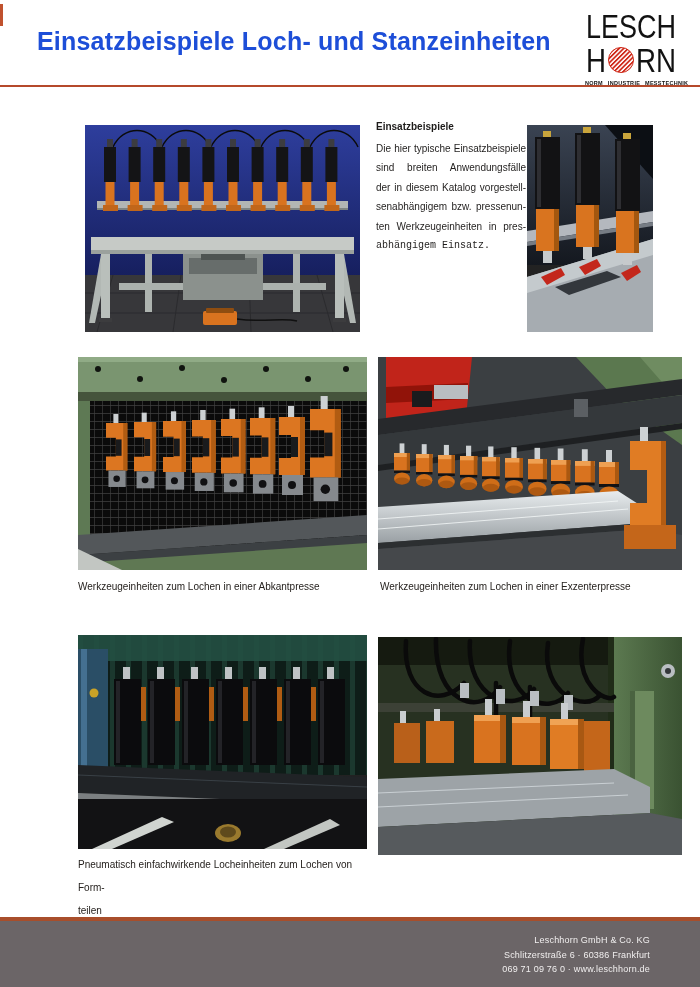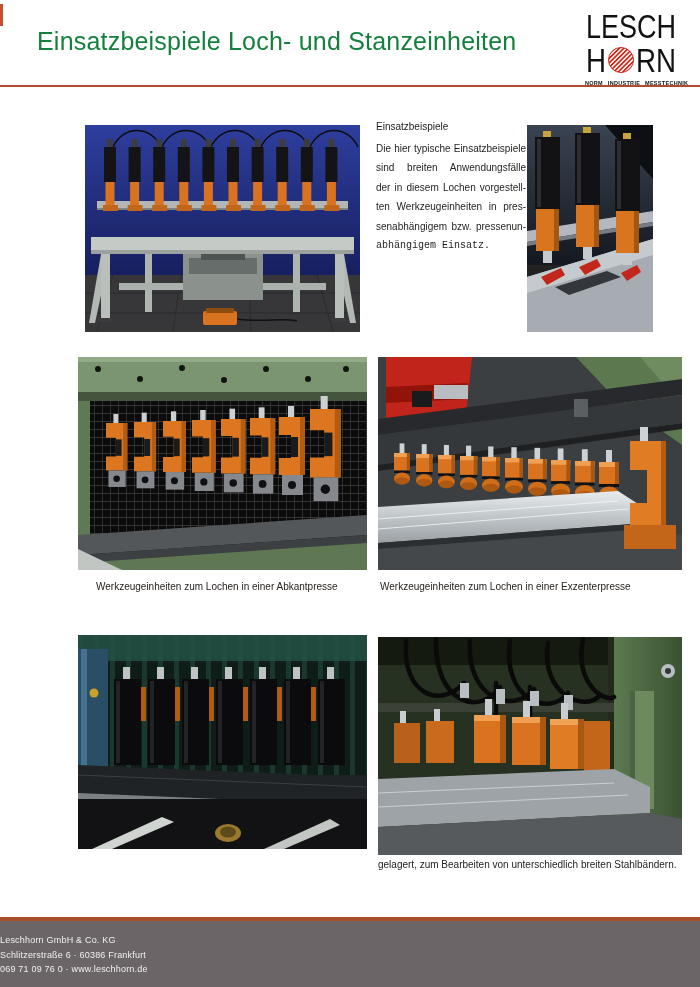--- a/index.html
+++ b/index.html
@@ -5,55 +5,55 @@
   html,body{margin:0;padding:0;background:#e8e8e8;}
   #page{
     position:relative;width:700px;height:987px;margin:0 auto;
     background:#ffffff;overflow:hidden;
     font-family:"Liberation Sans",sans-serif;color:#1d1b1a;
   }
   
   #edge-tick{position:absolute;left:0;top:4px;width:3px;height:22px;background:#c0512e;}
   #page-title{
     position:absolute;left:37px;top:27px;width:530px;
-    font-size:25px;font-weight:400;letter-spacing:.2px;color:#15803d;white-space:nowrap;
+    font-size:25px;font-weight:700;letter-spacing:.2px;color:#1d4ed8;white-space:nowrap;
   }
   #title-rule{position:absolute;left:0;top:85px;width:700px;height:2px;background:#b5492b;}
   
   #logo{position:absolute;left:585px;top:9px;width:94px;}
   #logo svg{display:block;}
   #logo-tagline{
     width:94px;margin-top:1px;font-size:5.5px;font-weight:bold;color:#111;
     letter-spacing:.3px;word-spacing:3px;white-space:nowrap;text-align:left;
   }
   
   #intro{position:absolute;left:376px;top:121px;width:150px;}
-  #intro .head{font-size:10px;font-weight:normal;margin-bottom:7px;}
+  #intro .head{font-size:10px;font-weight:bold;margin-bottom:7px;}
   #intro .ln{font-size:10px;line-height:19.4px;text-align:justify;text-align-last:justify;color:#201e1d;}
   #intro .ln.last{text-align-last:left;font-family:Liberation Mono, monospace;}
   
   .photo{position:absolute;overflow:hidden;background:#222;}
   .photo svg{display:block;}
   #photo-1{left:85px;top:125px;width:275px;height:207px;}
   #photo-2{left:527px;top:125px;width:126px;height:207px;}
   #photo-3{left:78px;top:357px;width:289px;height:213px;}
   #photo-4{left:378px;top:357px;width:304px;height:213px;}
   #photo-5{left:78px;top:635px;width:289px;height:214px;}
   #photo-6{left:378px;top:637px;width:304px;height:218px;}
   
   .caption{position:absolute;font-size:10px;color:#26221f;line-height:23px;}
-  #cap-mid-left{left:96px;top:575px;width:292px;}
+  #cap-mid-left{left:78px;top:575px;width:292px;}
   #cap-mid-right{left:380px;top:575px;width:306px;}
   #cap-bot-left{left:78px;top:853px;width:296px;}
   #cap-bot-right{left:378px;top:853px;width:312px;}
   
   #footer-rule{position:absolute;left:0;top:917px;width:700px;height:4px;background:#a84e2b;}
   #footer{
     position:absolute;left:0;top:921px;width:700px;height:66px;background:#6b6567;
-    box-sizing:border-box;padding:12px 50px 0 0;
+    box-sizing:border-box;padding:12px 50px 0 0;text-align:right;
     font-size:9px;line-height:14.5px;color:#f1efef;letter-spacing:.2px;
   }
 </style>
 </head>
 <body>
 
 <div id="page">
 
   <div id="edge-tick"></div>
 
@@ -74,23 +74,23 @@
     </svg>
     <div id="logo-tagline">NORM INDUSTRIE MESSTECHNIK</div>
   </div>
 
   <div id="title-rule"></div>
 
   <div id="intro">
     <div class="head">Einsatzbeispiele</div>
     <div class="ln">Die hier typische Einsatzbeispiele</div>
     <div class="ln">sind breiten Anwendungsfälle</div>
-    <div class="ln">der in diesem Lochen vorgestell-</div>
+    <div class="ln">der in diesem Katalog vorgestell-</div>
+    <div class="ln">senabhängigem bzw. pressenun-</div>
     <div class="ln">ten Werkzeugeinheiten in pres-</div>
-    <div class="ln">senabhängigem bzw. pressenun-</div>
     <div class="ln last">abhängigem Einsatz.</div>
   </div>
 
   <div id="photo-1" class="photo">
     <svg width="275" height="207" viewBox="0 0 275 207">
       <defs>
         <linearGradient id="p1bg" x1="0" y1="0" x2="0" y2="1">
           <stop offset="0" stop-color="#2e3e9d"></stop>
             <stop offset="1" stop-color="#161f5e"></stop>
         </linearGradient>
@@ -366,22 +366,25 @@
       <rect x="183" y="66" width="7" height="16" fill="#c9cdcf"></rect>
       <polygon points="0,142 236,132 272,150 272,176 0,190" fill="#9da3a7"></polygon>
       <path d="M0,156 236,146 M0,170 250,158" stroke="#c9cfd3" fill="none"></path>
       <polygon points="0,190 272,176 304,182 304,218 0,218" fill="#565a5d"></polygon>
     </svg>
   </div>
 
   <div id="cap-mid-left" class="caption">Werkzeugeinheiten zum Lochen in einer Abkantpresse</div>
   <div id="cap-mid-right" class="caption">Werkzeugeinheiten zum Lochen in einer Exzenterpresse</div>
 
+  <div id="cap-bot-left" class="caption">
+    <div>Pneumatisch einfachwirkende Locheinheiten zum Lochen von Form-</div>
+    <div>teilen</div>
+  </div>
   <div id="cap-bot-right" class="caption">
-    <div>gelagert, zum Bearbeiten von unterschiedlich breiten Stahlbändern.</div>
   </div>
 
   <div id="footer-rule"></div>
   <div id="footer">
     <div>Leschhorn GmbH &amp; Co. KG</div>
     <div>Schlitzerstraße 6 · 60386 Frankfurt</div>
     <div>069 71 09 76 0 · www.leschhorn.de</div>
   </div>
 
 </div>

